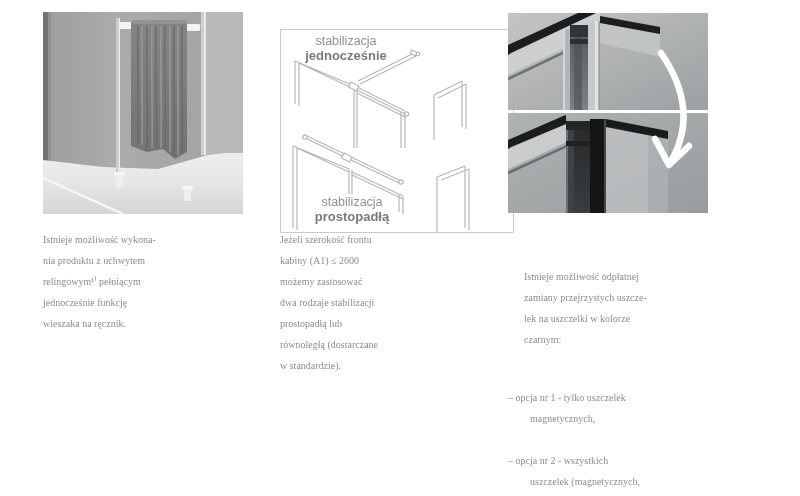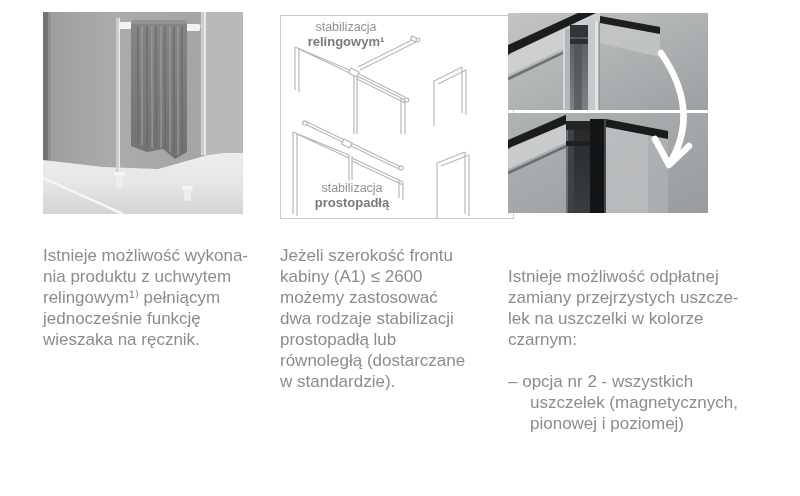--- a/index.html
+++ b/index.html
@@ -12,36 +12,37 @@
     overflow:hidden;
   }
   .col{position:absolute;top:12px;}
   #col1{left:43px;width:212px;}
   #col2{left:280px;width:215px;}
   #col3{left:508px;width:242px;}
 
   .media{position:absolute;left:0;}
   .photo1{top:0;width:200px;height:202px;}
   .diagram-box{
-    top:3px;width:234px;height:204px;
+    top:17px;width:234px;height:204px;
     border:1px solid #c9cbcd;box-sizing:border-box;
     background:#ffffff;position:absolute;
   }
   .stack{top:1px;width:200px;height:200px;position:absolute;}
   .stack .ph{position:absolute;left:0;width:200px;}
   .stack .ph-top{top:0;height:97px;}
   .stack .ph-bot{top:100px;height:100px;}
   .arrow-overlay{position:absolute;left:0;top:0;width:200px;height:200px;pointer-events:none;}
 
   .textblock{
-    position:absolute;left:0;top:233px;
-    font-size:17px;line-height:21px;
+    position:absolute;left:0;top:217px;
+    font-size:10px;line-height:21px;
     white-space:pre-line;
-  }
-  .textblock p{margin:0;white-space:pre-line;}
+    font-family:Liberation Serif, serif;
+  }
+  .textblock p{margin:16px;white-space:pre-line;}
   .opt{padding-left:22px;text-indent:-22px;white-space:pre-line;}
 
   .dlabel{
     position:absolute;text-align:center;
     font-size:12.5px;line-height:13.5px;color:#8f9094;
   }
   .dlabel .b{font-weight:bold;color:#797a7e;font-size:13px;display:block;}
   .dlabel span{display:block;}
   .dlabel-top{left:12px;top:5px;width:106px;}
   .dlabel-bottom{left:18px;top:166px;width:106px;}
@@ -155,21 +156,21 @@
             <path d="M63,29 l8,4 l-2.5,5 l-8,-4 z" fill="#ffffff"></path>
             <path d="M71,48 L122,72 M71,51 L122,75"></path>
             <path d="M122,72 V90 M118,70 V88"></path>
             <path d="M156,53 L184,42 M160,56 L188,45"></path>
             <path d="M184,42 V104 M188,45 V106 M156,53 V108"></path>
           </g>
         </g>
       </svg>
       <div class="dlabel dlabel-top">
         <span>stabilizacja</span>
-        <span class="b">relingowym¹</span>
+        <span class="b">jednocześnie</span>
       </div>
       <div class="dlabel dlabel-bottom">
         <span>stabilizacja</span>
         <span class="b">prostopadłą</span>
       </div>
     </div>
     <div class="textblock">Jeżeli szerokość frontu
 kabiny (A1) ≤ 2600
 możemy zastosować
 dwa rodzaje stabilizacji
@@ -263,20 +264,22 @@
       <svg class="arrow-overlay" viewBox="0 0 200 200">
         <path d="M153,40 Q193,98 162,150" stroke="#ffffff" stroke-width="6.5" fill="none" stroke-linecap="round"></path>
         <path d="M147,126 L161,152 L181,133" stroke="#ffffff" stroke-width="6.5" fill="none" stroke-linecap="round" stroke-linejoin="round"></path>
       </svg>
     </div>
     <div class="textblock">
       <p>Istnieje możliwość odpłatnej
 zamiany przejrzystych uszcze-
 lek na uszczelki w kolorze
 czarnym:</p>
+      <div class="opt">– opcja nr 1 - tylko uszczelek
+magnetycznych,</div>
       <div class="opt">– opcja nr 2 - wszystkich
 uszczelek (magnetycznych,
 pionowej i poziomej)</div>
       
     </div>
   </div>
 
 </div>
 
 </body></html>

